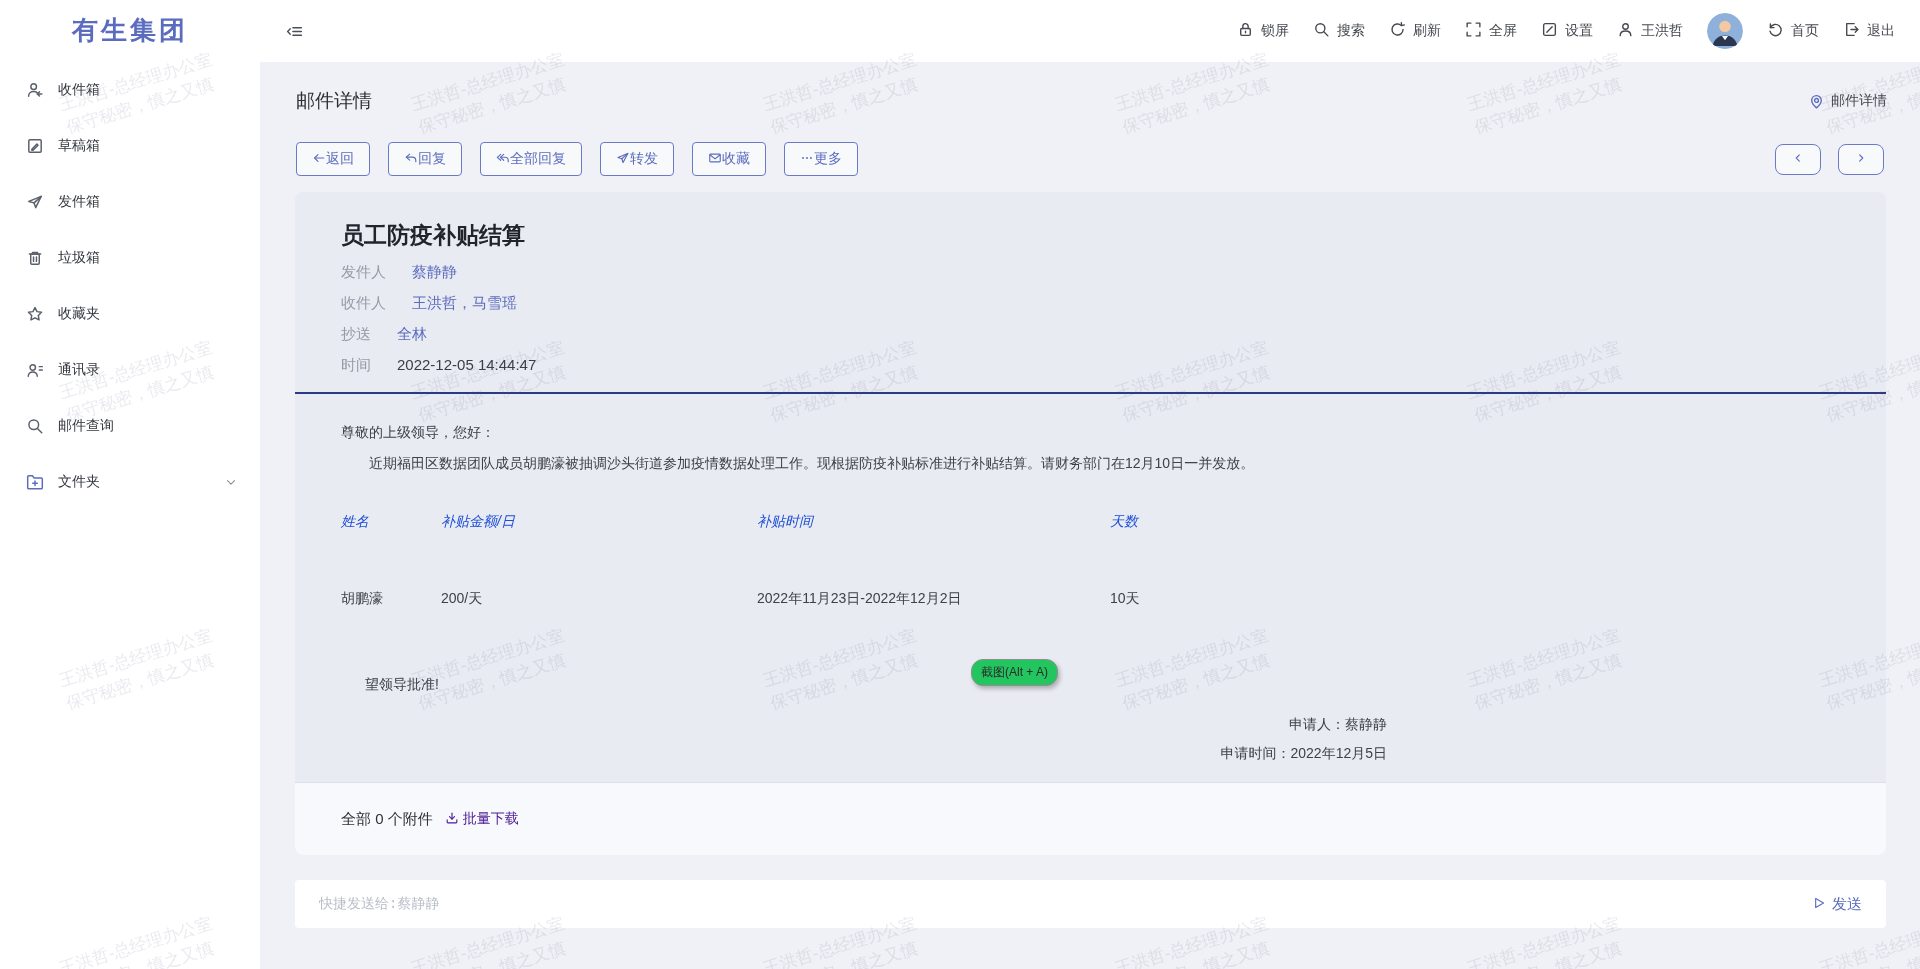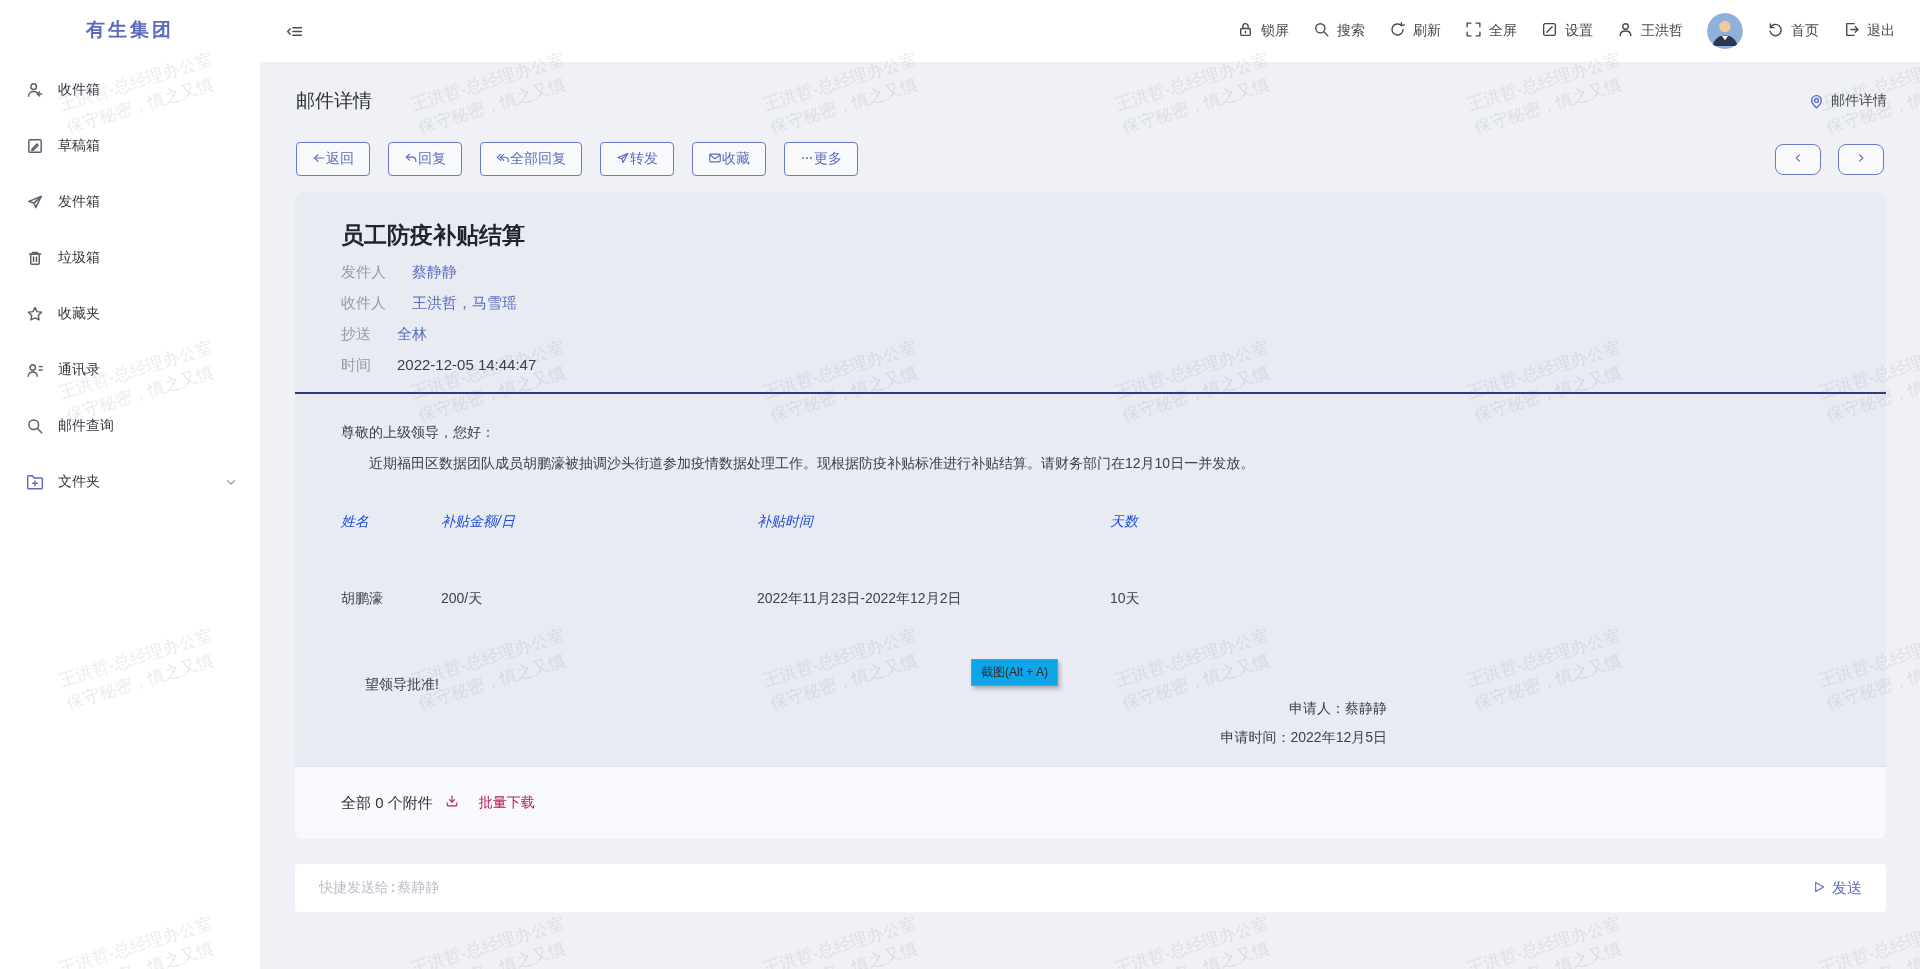--- a/index.html
+++ b/index.html
@@ -12,21 +12,21 @@
   #app { position:relative; width:1920px; height:969px; background:#f0f1f6; overflow:hidden; }
 
   .ic { width:17px; height:17px; stroke:currentColor; fill:none; stroke-width:1.3;
         stroke-linecap:round; stroke-linejoin:round; flex:0 0 auto; }
   .ic-s { width:18px; height:18px; }
   .ic-xs { width:14px; height:14px; }
 
   
   .sidebar { position:absolute; left:0; top:0; width:260px; height:100%; background:#fff; z-index:1; }
   .logo { height:60px; display:flex; align-items:center; justify-content:center;
-          color:#5b6cbe; font-size:19px; font-weight:bold; letter-spacing:3px; }
+          color:#5b6cbe; font-size:26px; font-weight:bold; letter-spacing:3px; }
   .side-menu { padding-top:2px; }
   .side-item { height:56px; display:flex; align-items:center; gap:14px;
                padding:0 22px 0 26px; font-size:14px; color:#33373e; cursor:pointer; }
   .side-item .s-ic { color:#5a5f6a; display:flex; }
   .side-item.accent .s-ic { color:#5b6cbe; }
   .side-item .chev { margin-left:auto; color:#8b909b; display:flex; }
 
   
   .header { position:absolute; left:260px; right:0; top:0; height:62px; background:#fff;
             display:flex; align-items:center; justify-content:space-between;
@@ -64,40 +64,40 @@
   .meta-plain { color:#3a3e45; }
   .divider-navy { height:2px; background:#2c3a85; margin-top:17px; }
 
   .mail-body { padding:28px 46px 14px 46px; font-size:14px; color:#3d4148; }
   .greeting { line-height:20px; }
   .para { margin-top:11px; line-height:20px; text-indent:2em; }
   .grid-table { margin-top:40px; display:grid; grid-template-columns:100px 316px 353px 1fr; }
   .gt-h { font-size:14px; color:#1d4ed8; line-height:17px;font-style:italic; }
   .gt-c { padding-top:58px; font-size:14px; color:#3d4148; line-height:20px; }
   .closing { margin-top:66px; padding-left:24px; line-height:20px; }
-  .applicant-block { width:1046px; text-align:right; line-height:29px; }
+  .applicant-block { width:1046px; text-align:right; margin-top:16px; line-height:29px; }
   .applicant-block span { display:inline; }
   .app-gap { display:inline-block; width:6px; }
 
   .attach-bar { border-top:1px solid #dde0e8; background:#f8f9fc; height:73px;
                 display:flex; align-items:center; gap:12px; padding:0 46px;
                 font-size:15px; color:#2e3238; }
-  .attach-dl { color:#be185d; font-size:14px; display:flex; gap:20px; cursor:pointer; }
+  .attach-dl { color:#4c1d95; font-size:14px; display:flex; align-items:center; gap:4px; cursor:pointer; }
 
   
   .quick-send { margin:25px 34px 0 35px; height:48px; background:#fff; border-radius:4px;
                 display:flex; align-items:center; justify-content:space-between; padding:0 24px; }
   .qs-input { flex:1; border:none; outline:none; background:transparent; font-size:14px;
               color:#33373e; font-family:Liberation Mono, monospace; }
   .qs-input::placeholder { color:#b9bdc8; }
   .qs-send { display:flex; align-items:center; gap:6px; color:#5b6cbe; font-size:15px; cursor:pointer; }
 
   
-  .tooltip { position:absolute; left:971px; top:659px; background:#0ea5e9;
-             border:1px solid #8f8f8f; border-radius:0; padding:4px 9px;
+  .tooltip { position:absolute; left:971px; top:659px; background:#22c55e;
+             border:1px solid #8f8f8f; border-radius:12px; padding:4px 9px;
              font-size:12px; color:#2b2b2b; box-shadow:2px 3px 4px rgba(0,0,0,.25); z-index:30; }
 
   
   .watermark-layer { position:absolute; inset:0; z-index:20; pointer-events:none; overflow:hidden; }
   .wm-tile { position:absolute; transform:rotate(-17deg); font-size:17px; line-height:24px;
              color:rgba(82,94,130,.13); white-space:nowrap; }
 </style>
 </head>
 <body>
 

